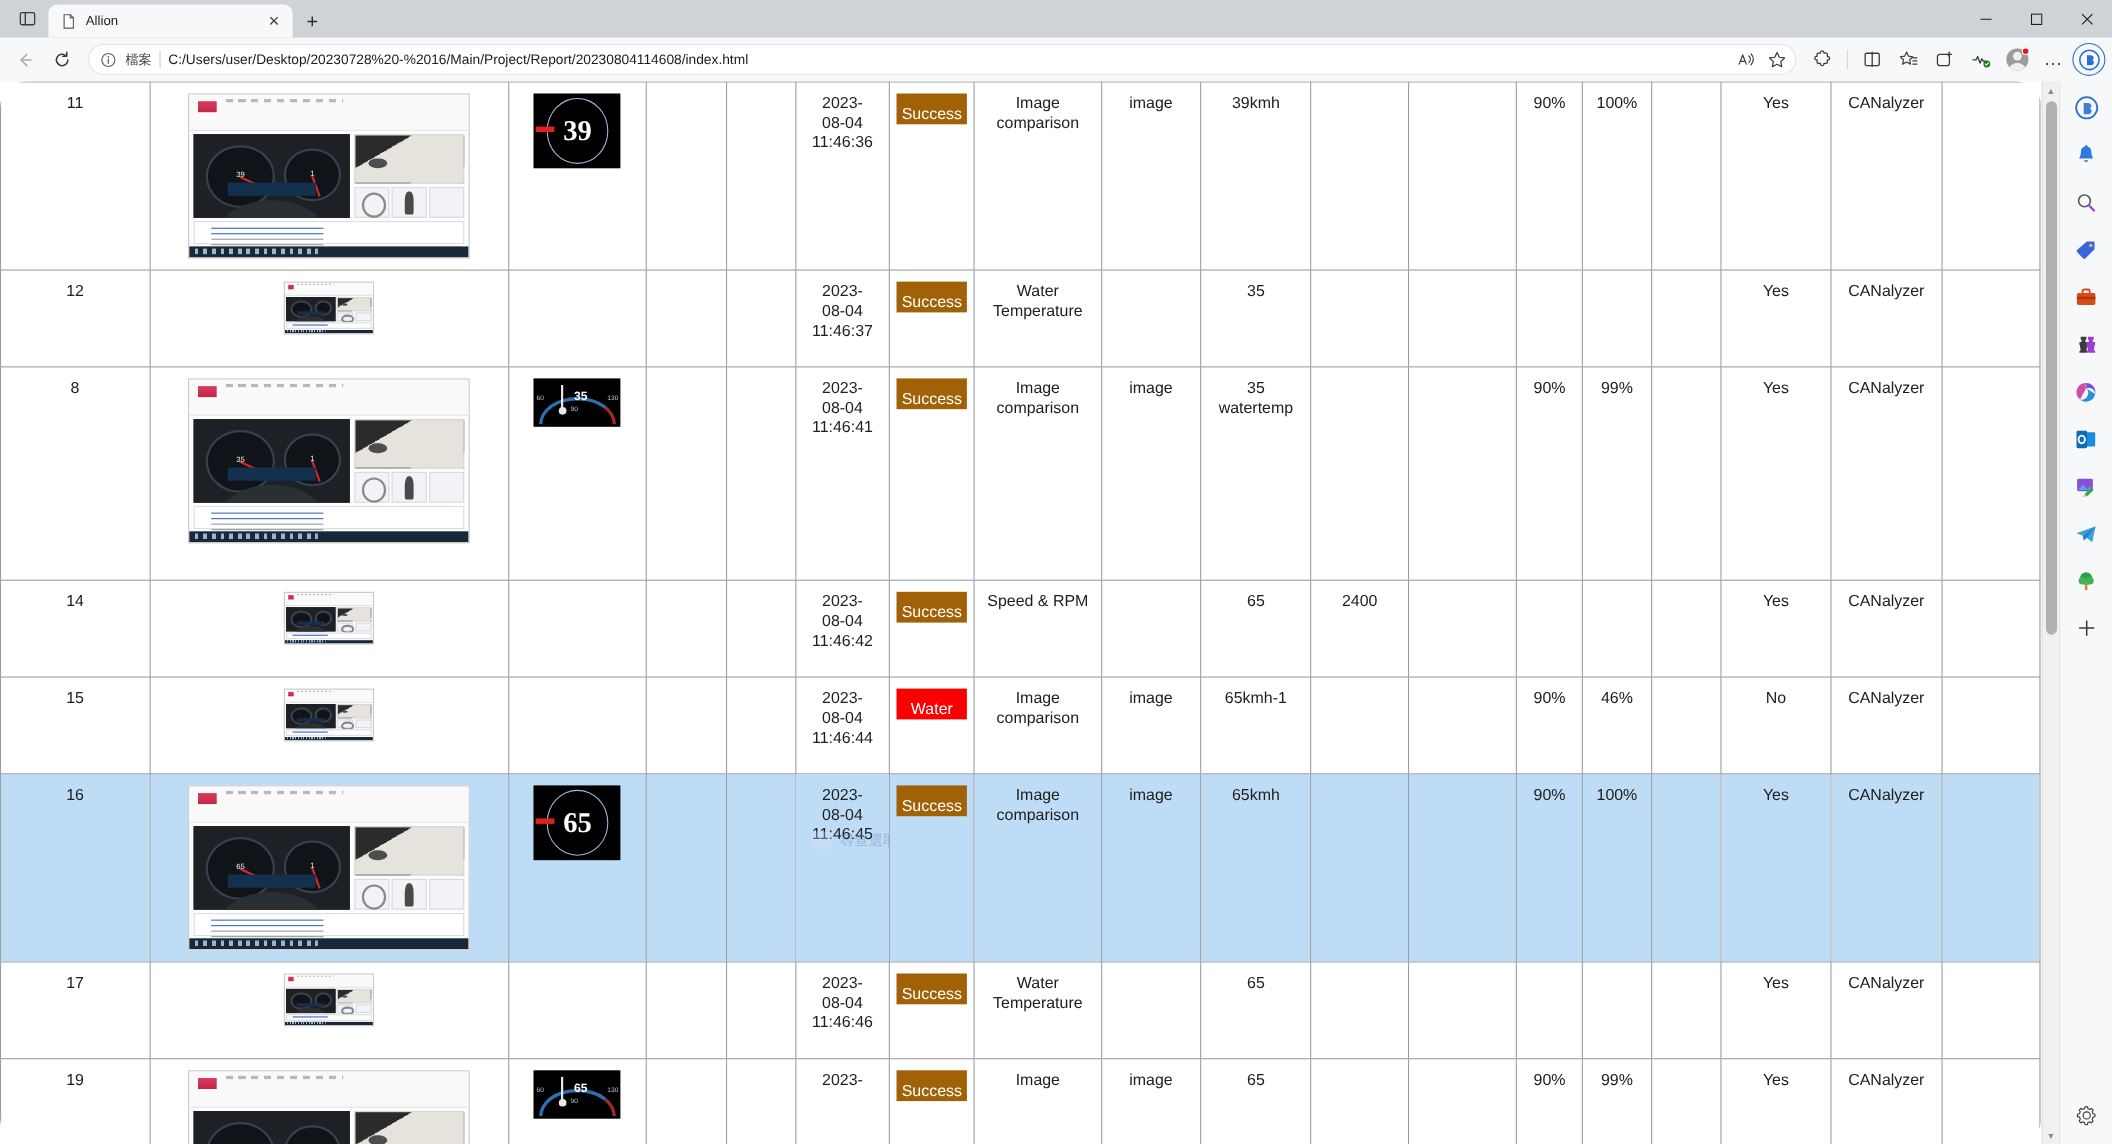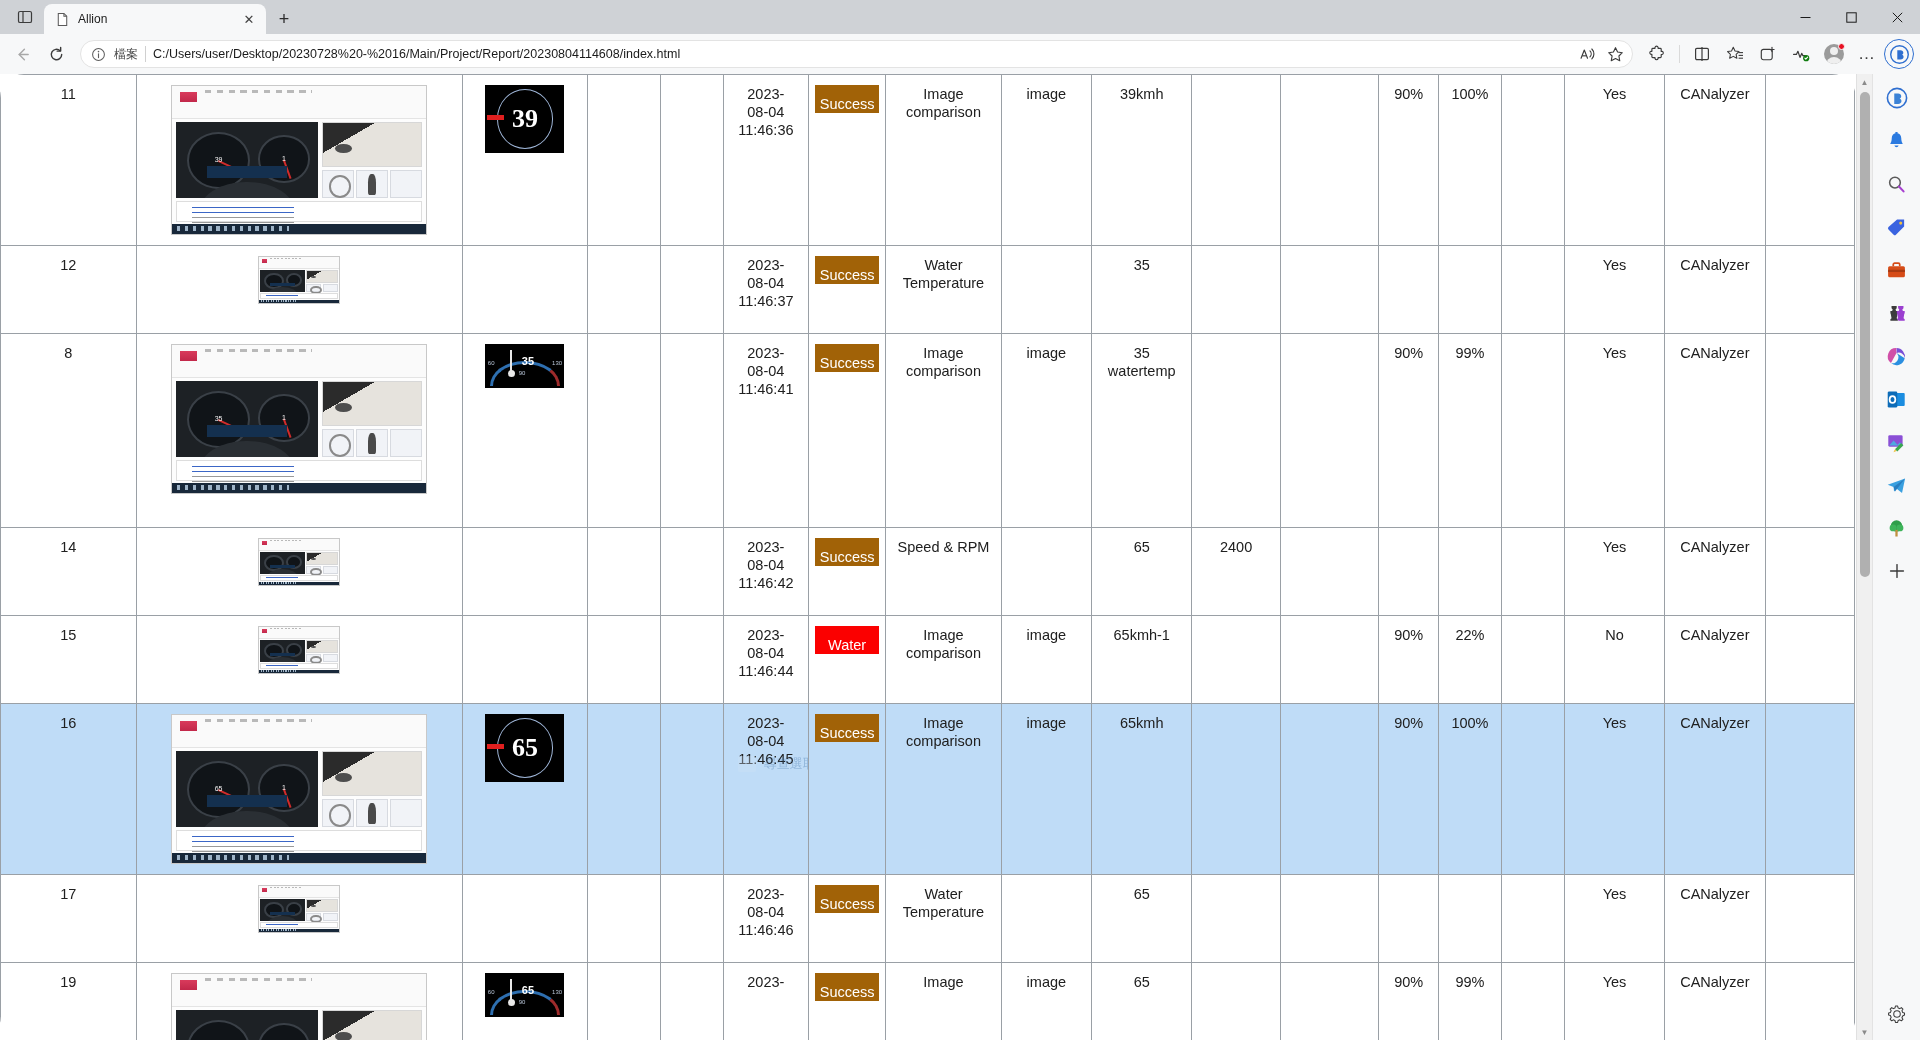--- a/index.html
+++ b/index.html
@@ -626,21 +626,21 @@
                 </td>
                 <td class="status-cell">
                   <div class="status-fill fail">Water</div>
                 </td>
                 <td>Image comparison</td>
                 <td>image</td>
                 <td>65kmh-1</td>
                 <td></td>
                 <td></td>
                 <td>90%</td>
-                <td>22%</td>
+                <td>46%</td>
                 <td></td>
                 <td>No</td>
                 <td>CANalyzer</td>
                 <td></td>
               </tr>
               <tr class="sel" style="height: 158px;">
                 <td><span class="idx">16</span></td>
                 <td>
                   <div class="shot thumb-lg" style="width:256px;height:150px;">
                     <div class="ribbon"></div>

